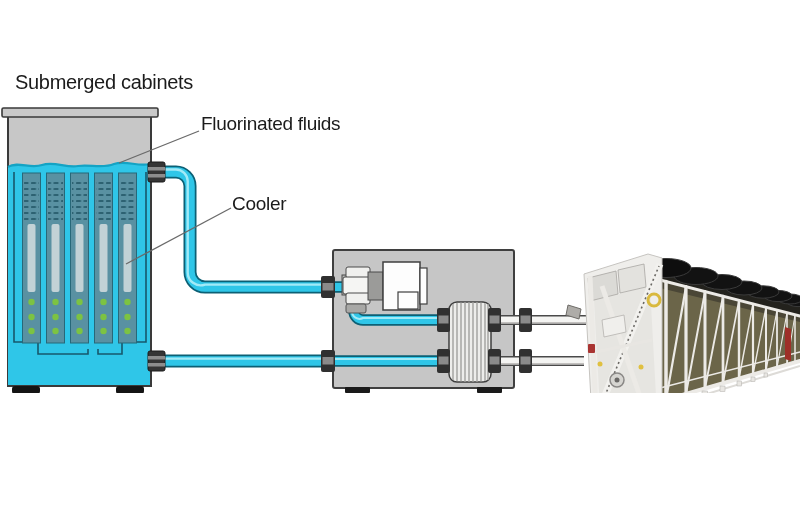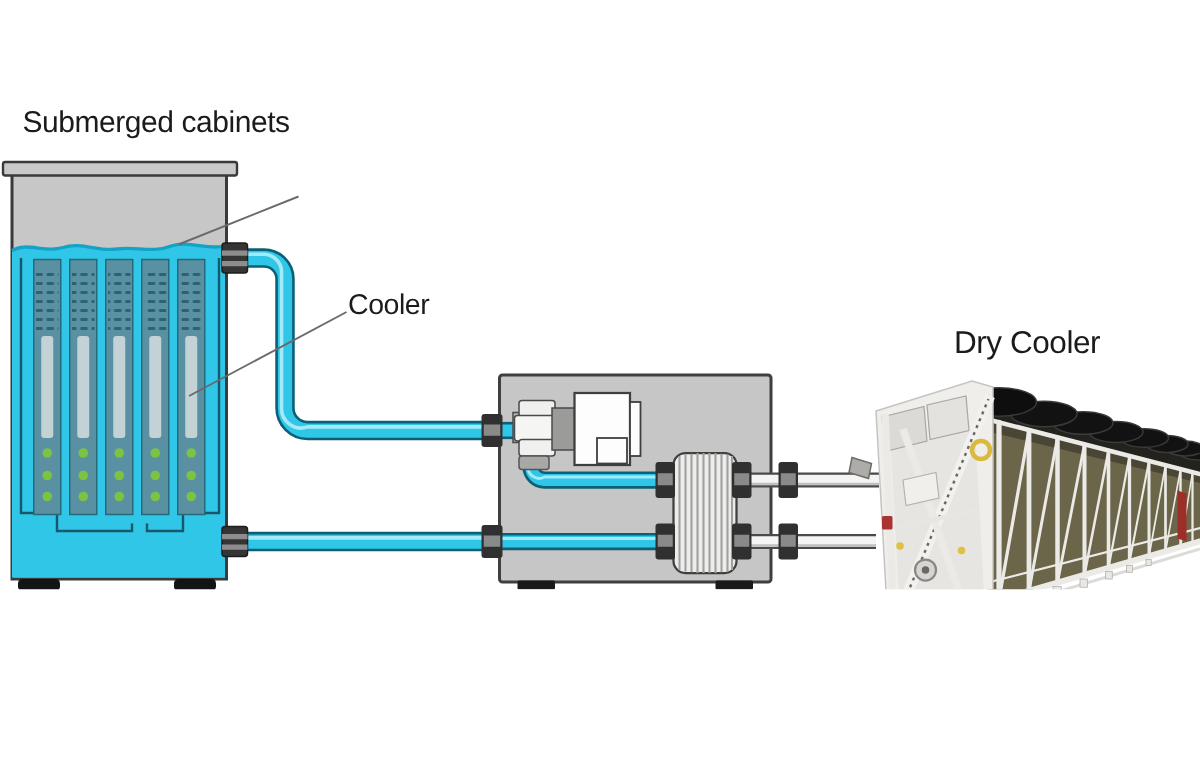--- a/index.html
+++ b/index.html
@@ -293,16 +293,16 @@
     <polygon points="568,305 581,309 579,319 566,315" fill="#aeaca8" stroke="#6e6c68" stroke-width="1"></polygon>
   </g>
 
   <g>
     <line x1="199" y1="131" x2="119" y2="163" stroke="#6a6a6a" stroke-width="1.3"></line>
     <line x1="231" y1="208" x2="126" y2="264" stroke="#6a6a6a" stroke-width="1.3"></line>
   </g>
 </svg>
 
 <div class="label lbl-cabinets">Submerged cabinets</div>
+<div class="label lbl-fluids">Fluorinated fluids</div>
 <div class="label lbl-servers">Cooler</div>
-<div class="label lbl-drycooler">Dry Cooler</div>
 
 </div>
 
 </body></html>

